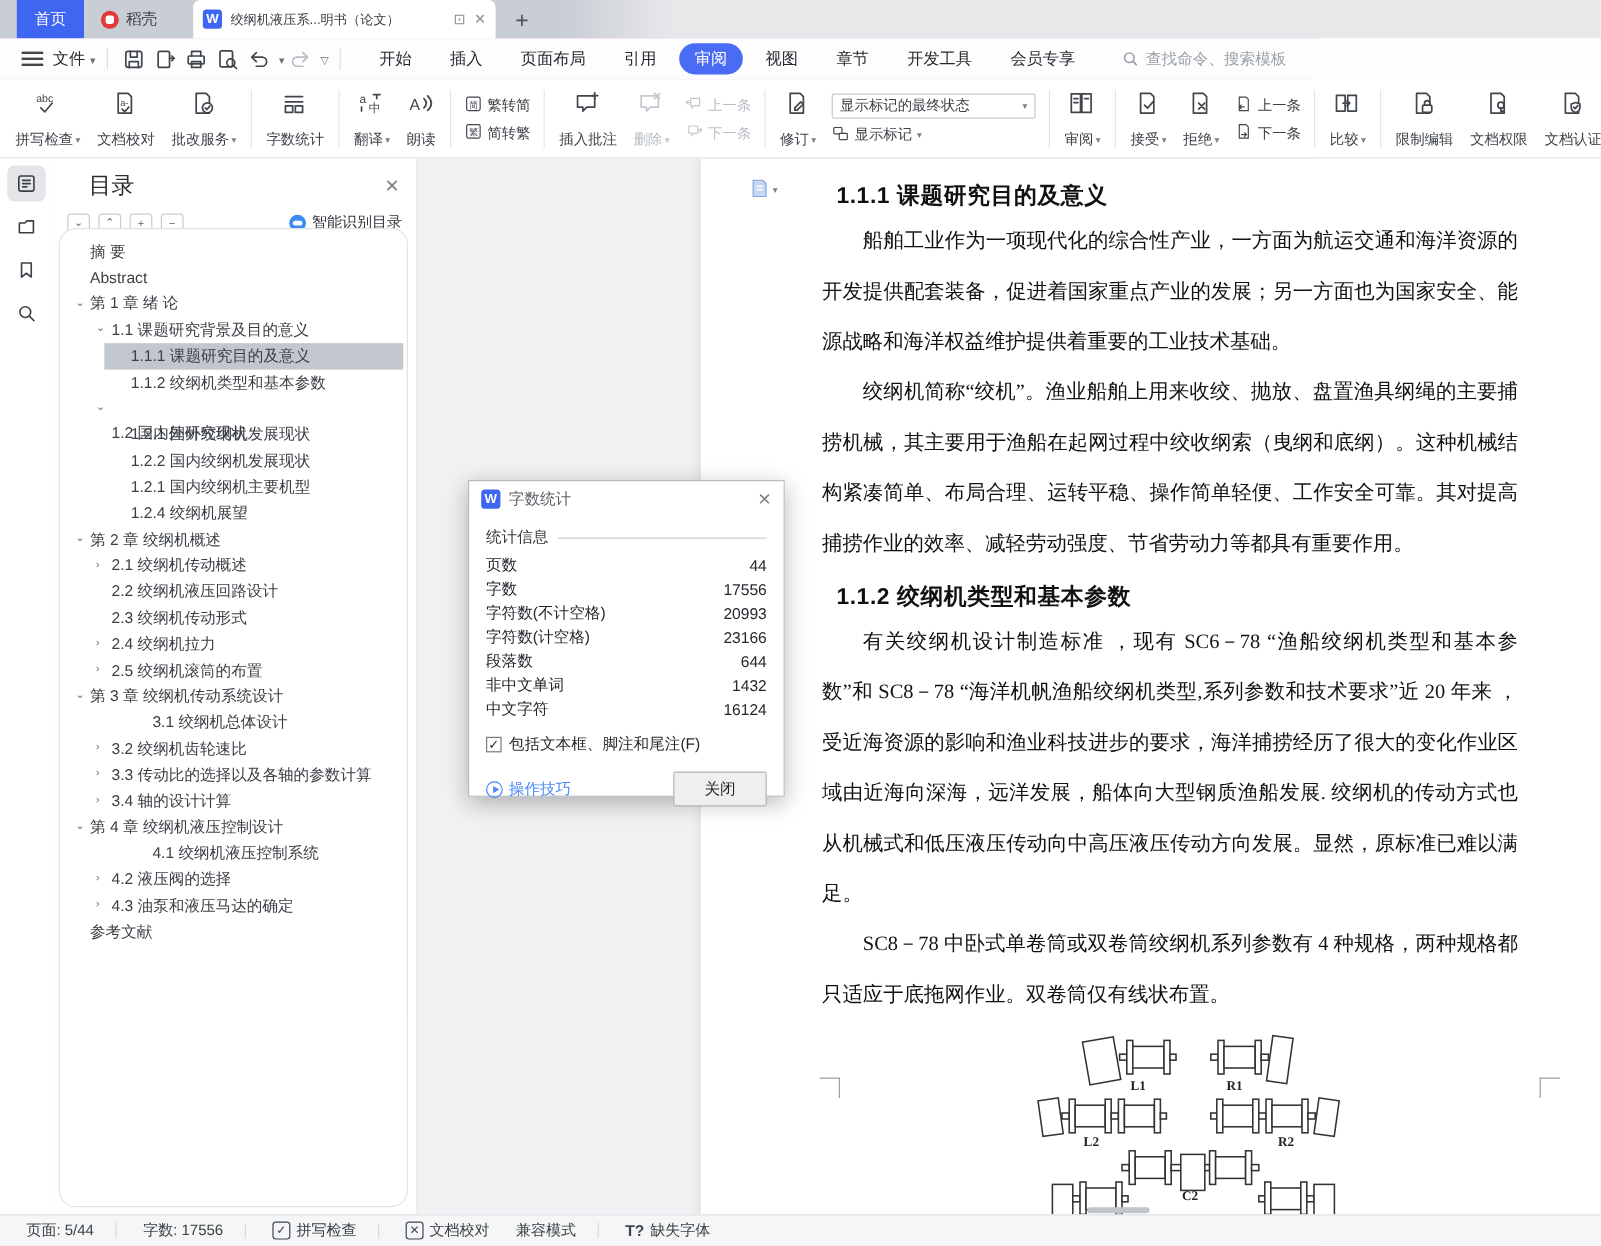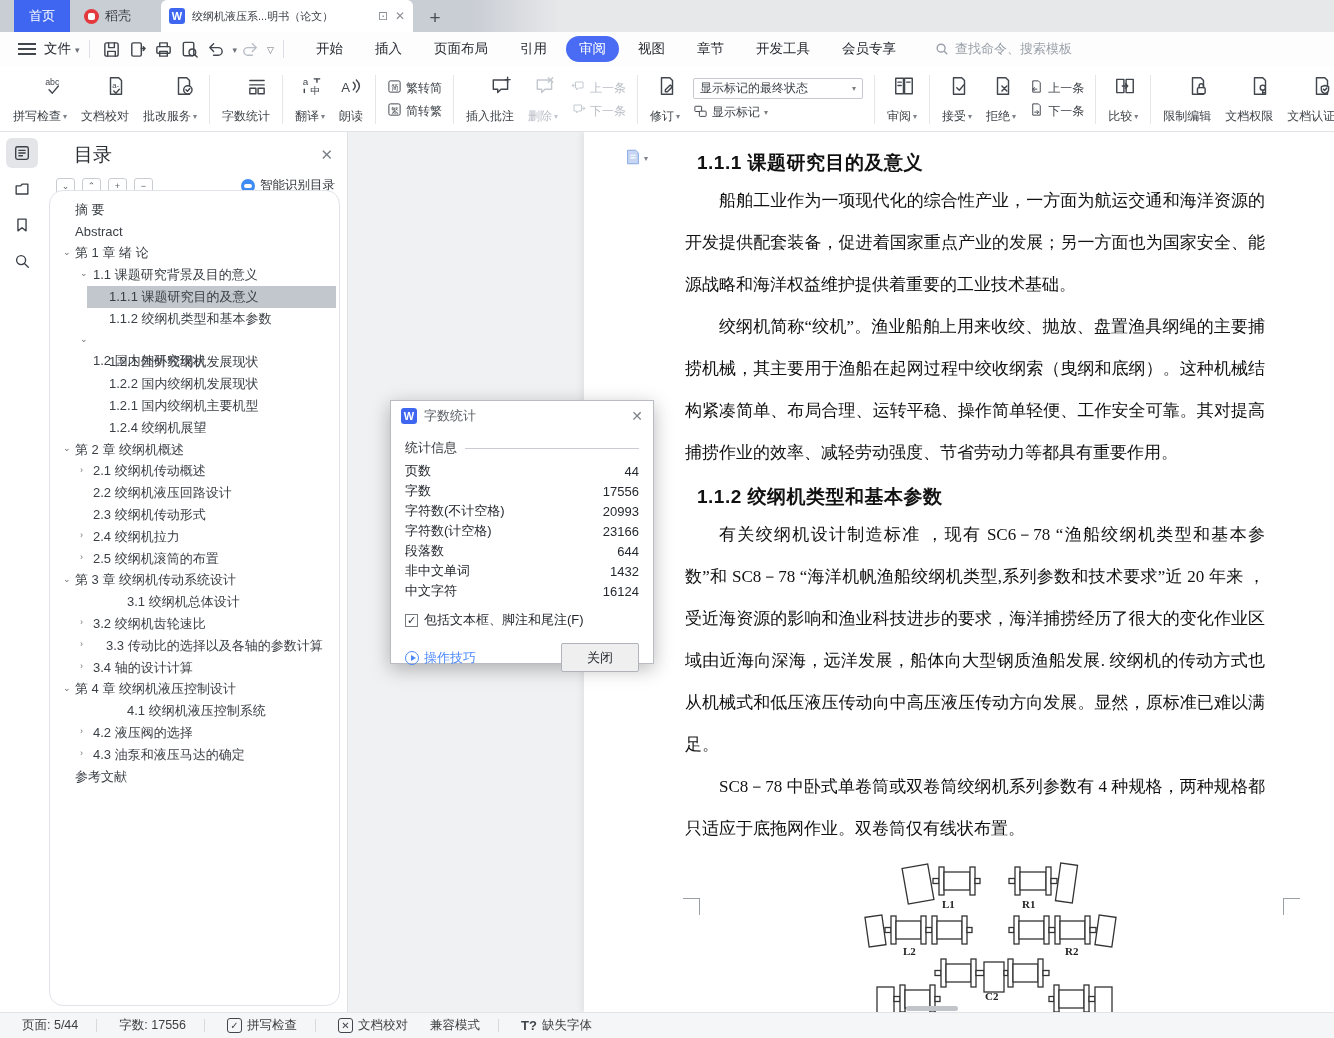--- a/index.html
+++ b/index.html
@@ -44,21 +44,21 @@
   .menu-item.active { background:#4a6cf5; color:#fff; }
   .menu-search { display:flex; align-items:center; gap:6px; color:#9aa0a8; font-size:13px; margin-left:26px; }
   .menu-search svg { width:14px; height:14px; fill:none; stroke:#9aa0a8; stroke-width:1.6; }
 
   
   .ribbon { position:absolute; left:0; top:66px; width:1334px; height:66px; background:#fff;
     border-bottom:1px solid #dfe2e6; display:flex; align-items:stretch; padding:5px 4px 3px 6px;
     overflow:hidden; white-space:nowrap; }
   .rb-sep { width:1px; background:#e4e7ea; margin:4px 5px; flex:none; }
   .rb-group { display:flex; align-items:stretch; flex:none; }
-  .rb-big { display:flex; flex-direction:column; align-items:flex-end; justify-content:space-between;
+  .rb-big { display:flex; flex-direction:column; align-items:center; justify-content:space-between;
     padding:4px 7px 3px; font-size:12px; color:#3d4248; flex:none; }
   .rb-big .ic { width:24px; height:24px; }
   .rb-big svg { width:22px; height:22px; fill:none; stroke:#41464d; stroke-width:1.3;
     stroke-linecap:round; stroke-linejoin:round; }
   .rb-big svg text { fill:#41464d; stroke:none; font-family:"Liberation Sans",sans-serif; }
   .rb-big.dis { color:#b8bdc5; } .rb-big.dis svg { stroke:#c3c8cf; }
   .rb-lab { display:flex; align-items:center; gap:2px; }
   .dd { font-size:8px; color:#7b8087; } .rb-big.dis .dd{ color:#c3c8cf; }
   .rb-stack { display:flex; flex-direction:column; justify-content:center; gap:5px; padding:2px 6px; flex:none;}
   .rb-srow { display:flex; align-items:center; gap:4px; font-size:12px; color:#3d4248; }
@@ -593,21 +593,21 @@
           </div>
           <div class="toc-row">
             <span class="toc-label" style="left: 77px;">3.1 绞纲机总体设计</span>
           </div>
           <div class="toc-row">
             <span class="toc-arrow" style="left: 30px;">›</span>
             <span class="toc-label" style="left: 43px;">3.2 绞纲机齿轮速比</span>
           </div>
           <div class="toc-row">
             <span class="toc-arrow" style="left: 30px;">›</span>
-            <span class="toc-label" style="left: 56px;">3.3 传动比的选择以及各轴的参数计算</span>
+            <span class="toc-label" style="left: 43px;">3.3 传动比的选择以及各轴的参数计算</span>
           </div>
           <div class="toc-row">
             <span class="toc-arrow" style="left: 30px;">›</span>
             <span class="toc-label" style="left: 43px;">3.4 轴的设计计算</span>
           </div>
           <div class="toc-row">
             <span class="toc-arrow" style="left: 13px;">⌄</span>
             <span class="toc-label" style="left: 25px;">第 4 章 绞纲机液压控制设计</span>
           </div>
           <div class="toc-row">

